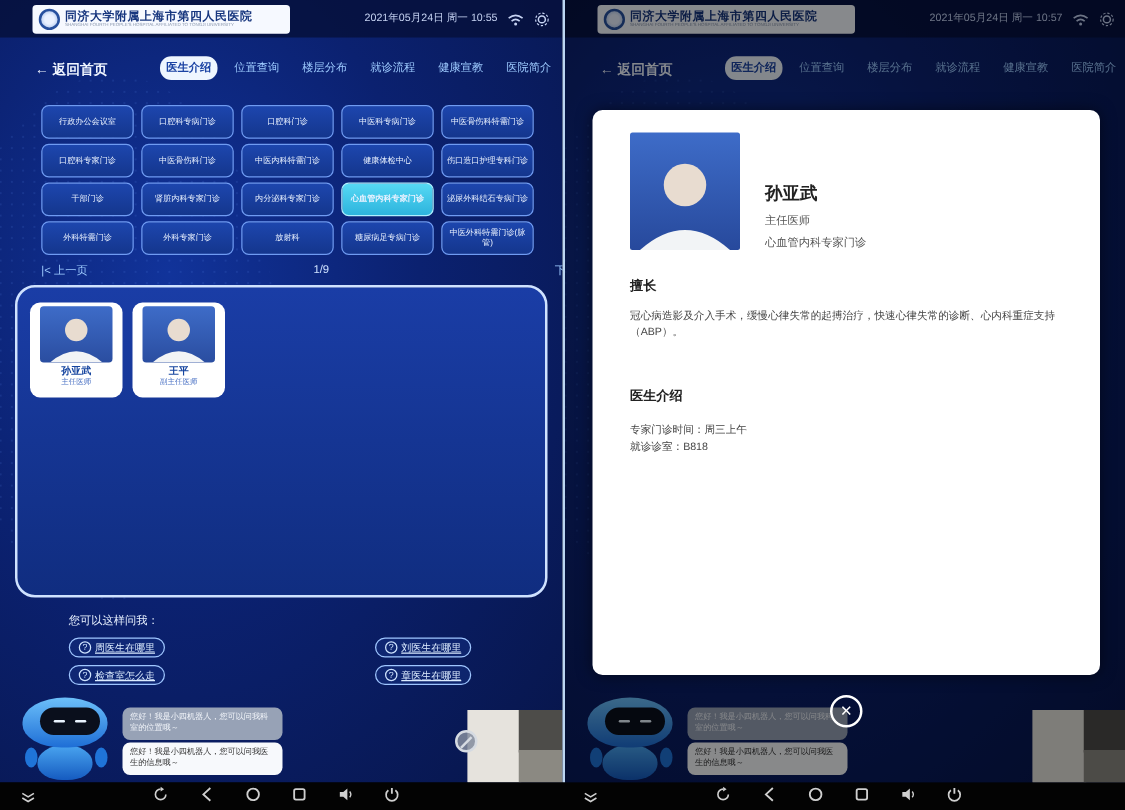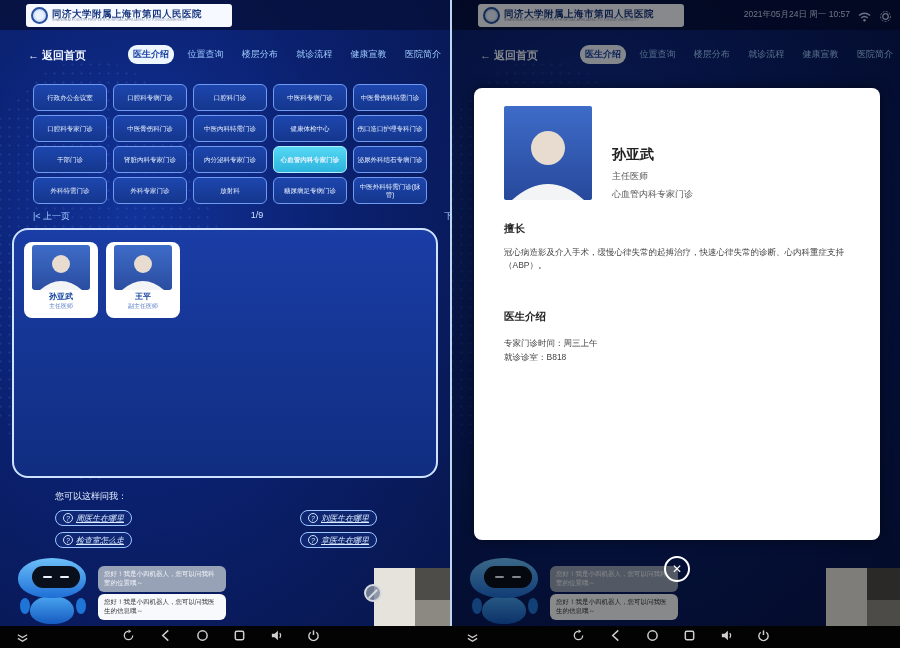--- a/index.html
+++ b/index.html
@@ -48,21 +48,21 @@
   .dcard{width:74px;height:76px;background:#fff;border-radius:8px;display:flex;flex-direction:column;
          align-items:center;padding-top:3px;cursor:pointer;}
   .dphoto{width:58px;height:45px;border-radius:3px;background:linear-gradient(#3e6cc8,#2a4da0);
           display:flex;align-items:flex-end;justify-content:center;overflow:hidden;}
   .dphoto svg{display:block;}
   .dname{color:#15449f;font-size:8px;font-weight:bold;margin-top:3px;line-height:1;}
   .dtitle{color:#4a71c4;font-size:6px;margin-top:2px;line-height:1;}
   
   .slabel{position:absolute;left:55px;top:490px;color:#e8f1ff;font-size:9px;}
   .chip{position:absolute;height:16px;border:1px solid #9fc6ff;border-radius:8px;background:rgba(20,48,130,.5);
-        color:#dcecff;font-size:8px;display:flex;align-items:center;gap:3px;padding:0 7px;cursor:pointer;font-style:italic;}
+        color:#dcecff;font-size:8px;display:flex;align-items:center;gap:3px;padding:0 7px;cursor:pointer;}
   .chip .lbl{text-decoration:underline;}
   .qmark{width:10px;height:10px;border:1px solid #cfe4ff;border-radius:50%;color:#cfe4ff;font-size:7px;
          display:flex;align-items:center;justify-content:center;flex:0 0 auto;}
   
   .robot{position:absolute;left:14px;top:558px;width:78px;height:68px;}
   .rhead{position:absolute;left:4px;top:0;width:68px;height:40px;border-radius:50% 50% 46% 46%;
          background:linear-gradient(#6cc0fa,#1e6ed6);}
   .rface{position:absolute;left:14px;top:8px;width:48px;height:22px;border-radius:11px;background:#0a0f1c;
          display:flex;align-items:center;justify-content:center;gap:8px;}
   .reye{width:9px;height:2.5px;background:#eaf4ff;border-radius:2px;}
@@ -109,20 +109,36 @@
 <div class="stage">
 
   <div class="panel left">
     <div class="hdr">
       <div class="logo">
         <div class="emblem"></div>
         <div>
           <div class="hname">同济大学附属上海市第四人民医院</div>
           <div class="hsub">SHANGHAI FOURTH PEOPLE'S HOSPITAL AFFILIATED TO TONGJI UNIVERSITY</div>
         </div>
+      </div>
+      <div class="hright">
+        <span class="dtime">2021年05月24日 周一 10:55</span>
+        <span class="hicon">
+          <svg viewBox="0 0 14 14" width="13" height="13">
+              <path d="M1 6 Q7 1 13 6" stroke="#c6d3f2" fill="none" stroke-width="1.4"></path>
+              <path d="M3.5 8.5 Q7 5.5 10.5 8.5" stroke="#c6d3f2" fill="none" stroke-width="1.4"></path>
+              <circle cx="7" cy="11" r="1.3" fill="#c6d3f2"></circle>
+            </svg>
+        </span>
+        <span class="hicon">
+          <svg viewBox="0 0 14 14" width="13" height="13">
+              <circle cx="7" cy="7" r="3" stroke="#c6d3f2" fill="none" stroke-width="1.3"></circle>
+              <circle cx="7" cy="7" r="5.4" stroke="#c6d3f2" fill="none" stroke-width="1" stroke-dasharray="2 1.6"></circle>
+            </svg>
+        </span>
       </div>
     </div>
 
     <div class="back">← 返回首页</div>
 
     <div class="tabs">
       <span class="tab active">医生介绍</span>
       <span class="tab">位置查询</span>
       <span class="tab">楼层分布</span>
       <span class="tab">就诊流程</span>

